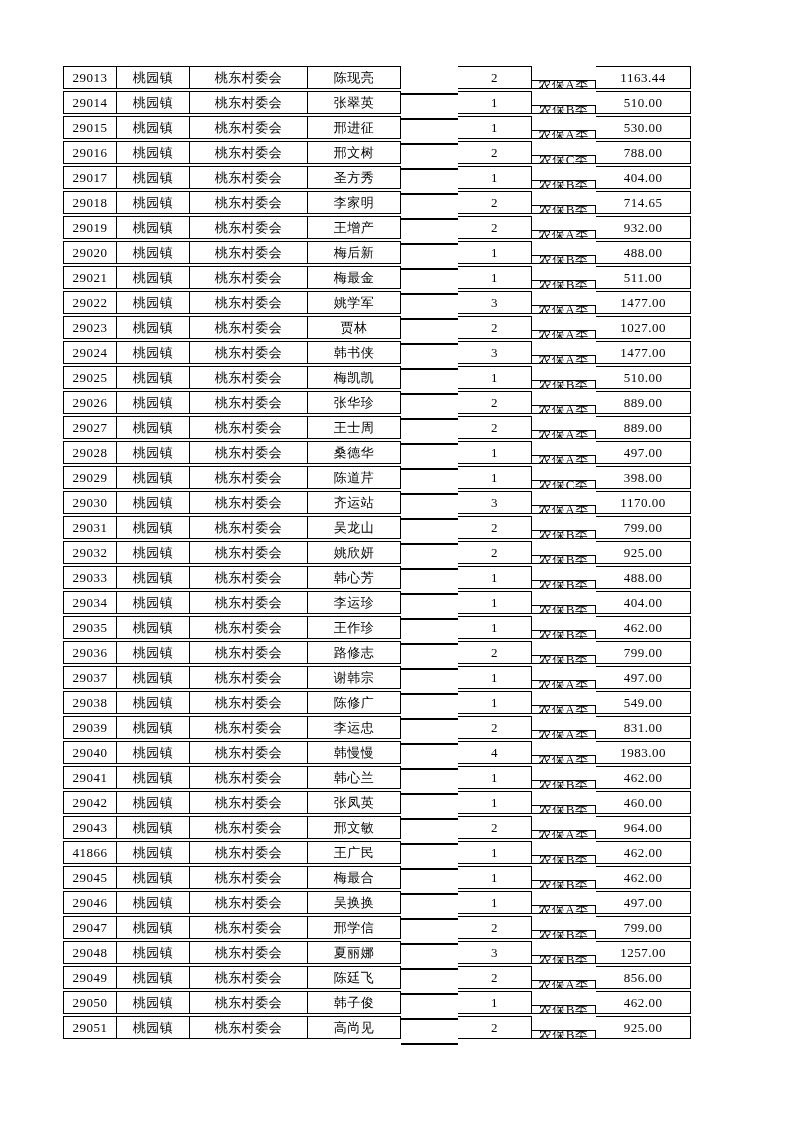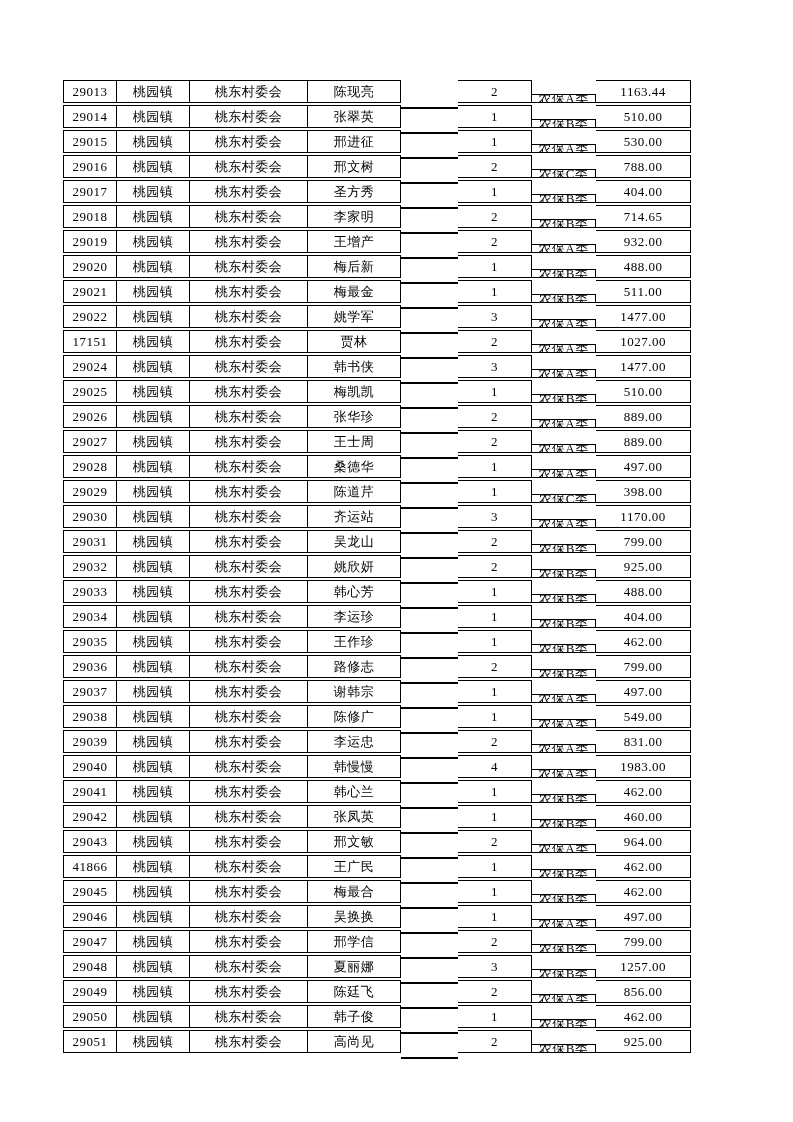--- a/index.html
+++ b/index.html
@@ -12,21 +12,21 @@
     width: 793px;
     height: 1122px;
     background: #ffffff;
     overflow: hidden;
     font-family: "Liberation Serif", "DejaVu Serif", serif;
     color: #000000;
   }
   .records-table {
     position: absolute;
     left: 63px;
-    top: 80px;
+    top: 66px;
     width: 628px;
     font-family: Liberation Serif, serif;
   }
   .row {
     display: flex;
     height: 23px;
     margin-bottom: 2px;
   }
   .cell {
     box-sizing: border-box;
@@ -150,21 +150,21 @@
         <div class="cell c0">29022</div>
         <div class="cell c1">桃园镇</div>
         <div class="cell c2">桃东村委会</div>
         <div class="cell c3">姚学军</div>
         <div class="cell c4">农村</div>
         <div class="cell c5">3</div>
         <div class="cell c6">农保A类</div>
         <div class="cell c7">1477.00</div>
       </div>
       <div class="row">
-        <div class="cell c0">17151</div>
+        <div class="cell c0">29023</div>
         <div class="cell c1">桃园镇</div>
         <div class="cell c2">桃东村委会</div>
         <div class="cell c3">贾林</div>
         <div class="cell c4">农村</div>
         <div class="cell c5">2</div>
         <div class="cell c6">农保A类</div>
         <div class="cell c7">1027.00</div>
       </div>
       <div class="row">
         <div class="cell c0">29024</div>

